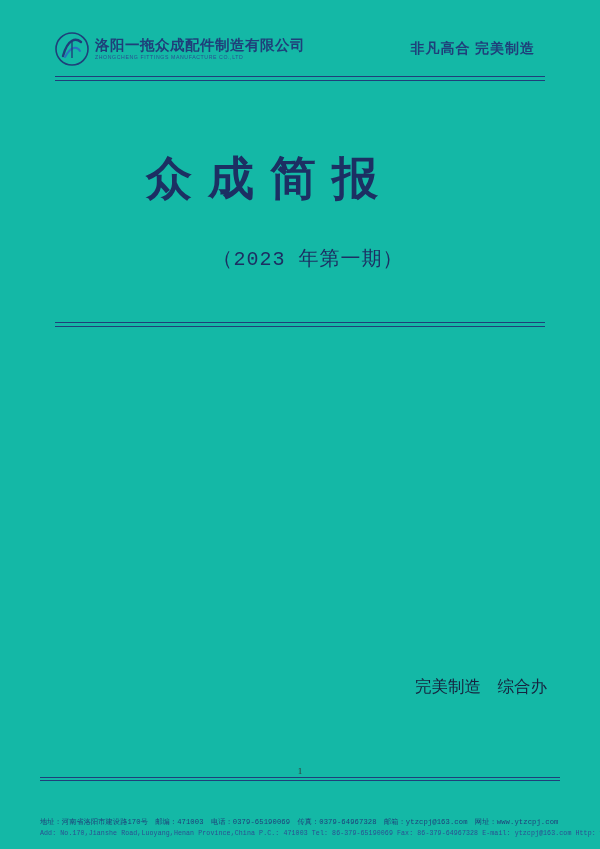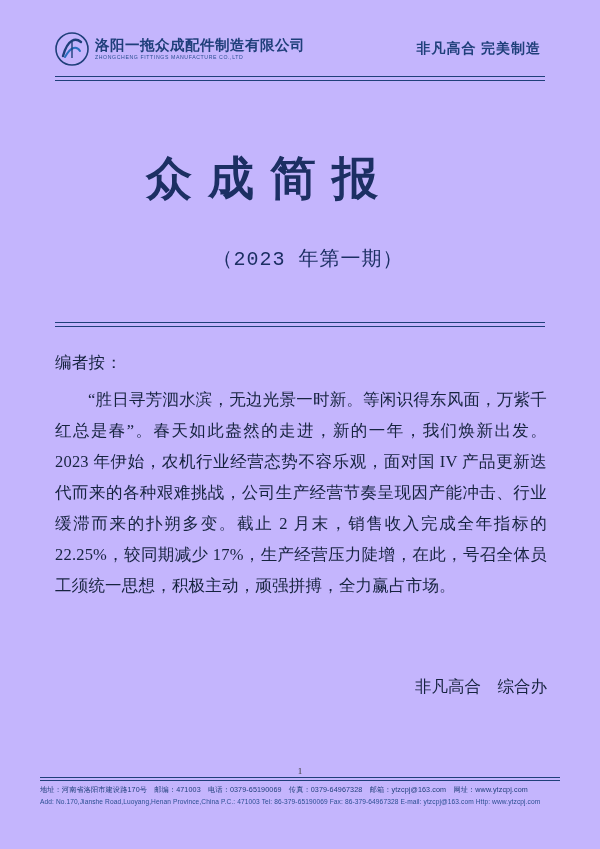--- a/index.html
+++ b/index.html
@@ -14,21 +14,21 @@
     color: #1b2a4a;
     position: relative;
     overflow: hidden;
   }
 
   .page {
     position: absolute;
     left: 0; top: 0;
     width: 600px;
     height: 849px;
-    background: #c4b5fd;
+    background: #14b8a6;
   }
 
   
   .header {
     position: absolute;
     left: 55px;
     top: 32px;
     width: 490px;
     height: 46px;
   }
@@ -63,21 +63,21 @@
   .logo-en {
     font-family: "Liberation Sans", sans-serif;
     font-size: 5.2px;
     color: #2b4f92;
     letter-spacing: 0.6px;
     white-space: nowrap;
     margin-top: 2px;
   }
   .slogan {
     position: absolute;
-    right: 4px;
+    right: 10px;
     top: 8px;
     font-family: "Liberation Serif", "DejaVu Serif", serif;
     font-size: 14px;
     font-weight: bold;
     color: #1f3f7a;
     letter-spacing: 1px;
     white-space: nowrap;
   }
   .header-rule {
     position: absolute;
@@ -204,23 +204,23 @@
     position: absolute;
     left: 40px;
     top: 780px;
     width: 520px;
     height: 0;
     border-top: 0.6px solid #1f3f7a;
   }
   .footer-text {
     position: absolute;
     left: 40px;
-    top: 784px;
+    top: 816px;
     width: 524px;
-    font-family: Liberation Sans, sans-serif;
+    font-family: Liberation Mono, monospace;
     font-size: 7.2px;
     color: #1f3f7a;
     line-height: 12px;
     letter-spacing: 0.1px;
     white-space: nowrap;
   }
   .footer-text .line2 {
     font-size: 6.6px;
     color: #2b4f92;
   }
@@ -249,27 +249,23 @@
   </div>
   <div class="header-rule"></div>
   <div class="header-rule-2"></div>
 
   <div class="doc-title">众成简报</div>
   <div class="doc-subtitle">（2023 年第一期）</div>
 
   <div class="title-rule"></div>
   <div class="title-rule-2"></div>
 
-  <div class="body-area">
-    <div class="editor-note">编者按：</div>
-    <div class="para">“胜日寻芳泗水滨，无边光景一时新。等闲识得东风面，万紫千红总是春”。春天如此盎然的走进，新的一年，我们焕新出发。2023 年伊始，农机行业经营态势不容乐观，面对国 IV 产品更新迭代而来的各种艰难挑战，公司生产经营节奏呈现因产能冲击、行业缓滞而来的扑朔多变。截止 2 月末，销售收入完成全年指标的 22.25%，较同期减少 17%，生产经营压力陡增，在此，号召全体员工须统一思想，积极主动，顽强拼搏，全力赢占市场。</div>
-  </div>
 
   <div class="signature">
-    <div>非凡高合　综合办</div>
+    <div>完美制造　综合办</div>
   </div>
 
   <div class="page-number">1</div>
   <div class="footer-rule"></div>
   <div class="footer-rule-2"></div>
   <div class="footer-text">
     <div class="line1">地址：河南省洛阳市建设路170号　邮编：471003　电话：0379-65190069　传真：0379-64967328　邮箱：ytzcpj@163.com　网址：www.ytzcpj.com</div>
     <div class="line2">Add: No.170,Jianshe Road,Luoyang,Henan Province,China  P.C.: 471003  Tel: 86-379-65190069  Fax: 86-379-64967328  E-mail: ytzcpj@163.com  Http: www.ytzcpj.com</div>
   </div>
 

